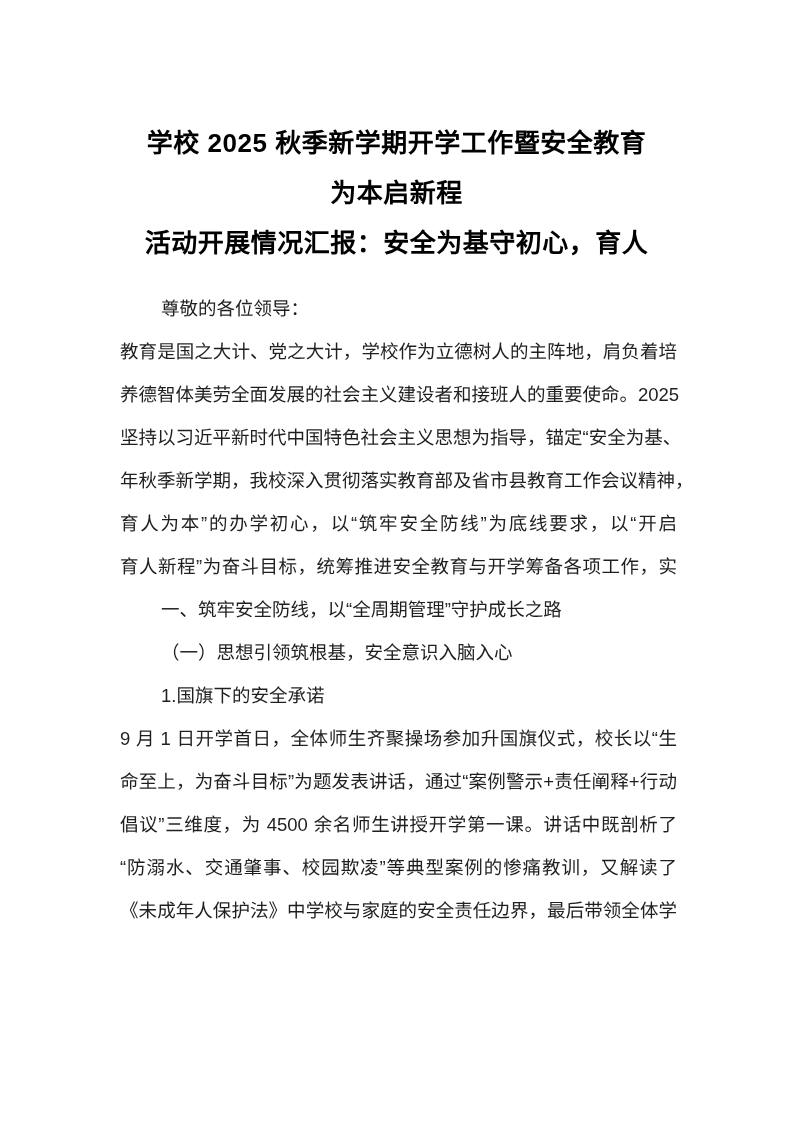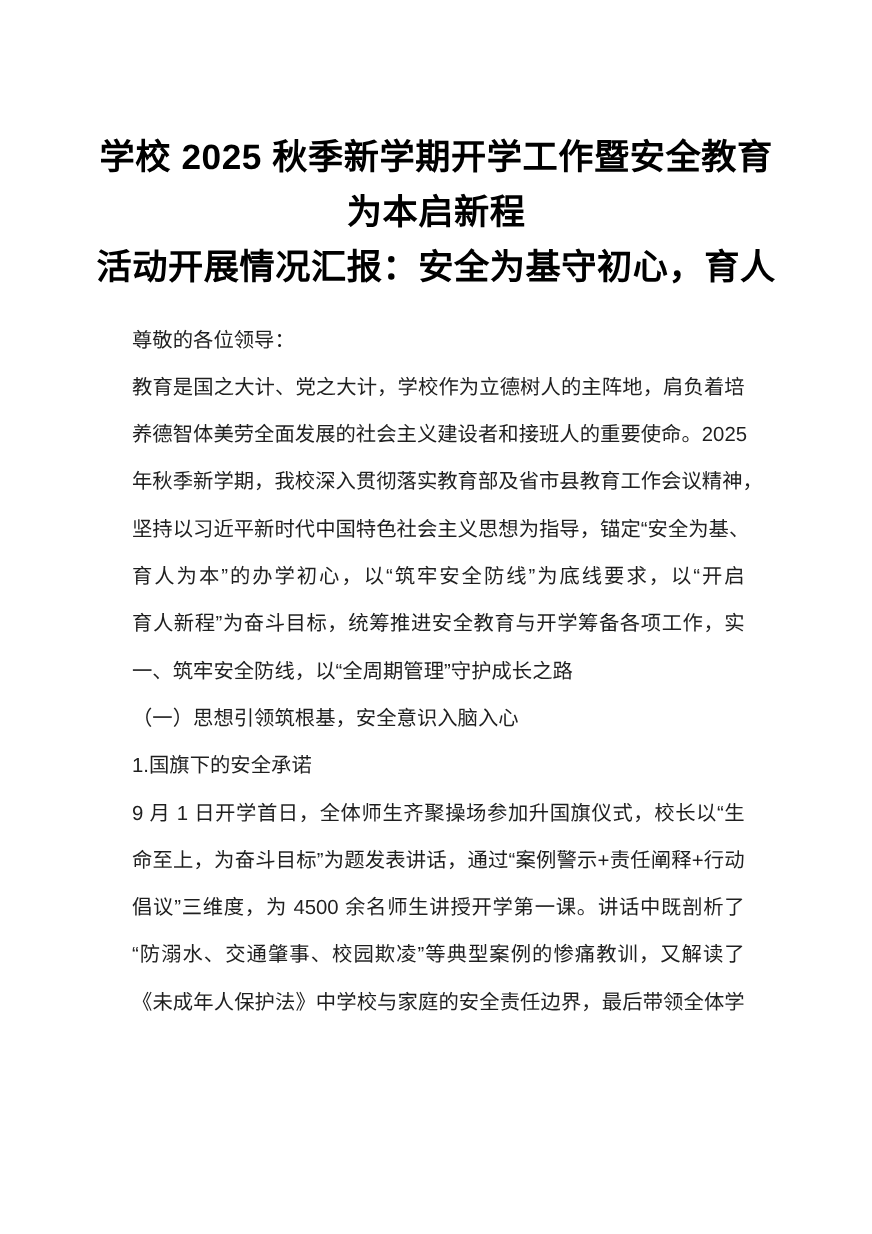--- a/index.html
+++ b/index.html
@@ -14,21 +14,21 @@
     background: #ffffff;
     overflow: hidden;
     font-family: "Liberation Sans", serif;
   }
   .doc-title {
     position: absolute;
     left: 0;
     top: 118px;
     width: 793px;
     text-align: center;
-    font-size: 32px;
+    font-size: 26px;
     font-weight: bold;
     line-height: 50px;
     color: #000000;
     letter-spacing: 0.5px;
   }
   .doc-title .title-line {
     white-space: nowrap;
   }
   .doc-body {
     position: absolute;
@@ -44,39 +44,40 @@
     height: 43px;
   }
   .just {
     text-align: justify;
     text-align-last: justify;
     text-justify: inter-character;
   }
   .left {
     text-align: left;
     text-align-last: left;
+    margin-left: 41px;
   }
 </style>
 </head>
 <body>
 
 <div class="page">
 
   <div class="doc-title">
     <div class="title-line">学校 2025 秋季新学期开学工作暨安全教育</div>
     <div class="title-line">为本启新程</div>
     <div class="title-line">活动开展情况汇报：安全为基守初心，育人</div>
   </div>
 
   <div class="doc-body">
     <div class="line left">尊敬的各位领导：</div>
     <div class="line just">教育是国之大计、党之大计，学校作为立德树人的主阵地，肩负着培</div>
     <div class="line just">养德智体美劳全面发展的社会主义建设者和接班人的重要使命。2025</div>
+    <div class="line just">坚持以习近平新时代中国特色社会主义思想为指导，锚定“安全为基、</div>
     <div class="line just">年秋季新学期，我校深入贯彻落实教育部及省市县教育工作会议精神，</div>
-    <div class="line just">坚持以习近平新时代中国特色社会主义思想为指导，锚定“安全为基、</div>
     <div class="line just">育人为本”的办学初心，以“筑牢安全防线”为底线要求，以“开启</div>
     <div class="line just">育人新程”为奋斗目标，统筹推进安全教育与开学筹备各项工作，实</div>
     <div class="line left">一、筑牢安全防线，以“全周期管理”守护成长之路</div>
     <div class="line left">（一）思想引领筑根基，安全意识入脑入心</div>
     <div class="line left">1.国旗下的安全承诺</div>
     <div class="line just">9 月 1 日开学首日，全体师生齐聚操场参加升国旗仪式，校长以“生</div>
     <div class="line just">命至上，为奋斗目标”为题发表讲话，通过“案例警示+责任阐释+行动</div>
     <div class="line just">倡议”三维度，为 4500 余名师生讲授开学第一课。讲话中既剖析了</div>
     <div class="line just">“防溺水、交通肇事、校园欺凌”等典型案例的惨痛教训，又解读了</div>
     <div class="line just">《未成年人保护法》中学校与家庭的安全责任边界，最后带领全体学</div>

